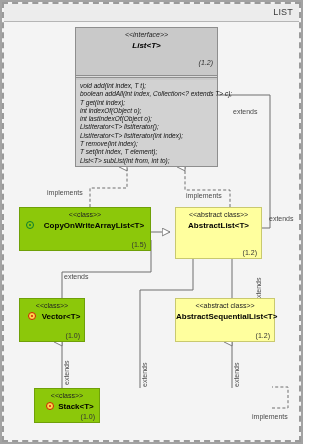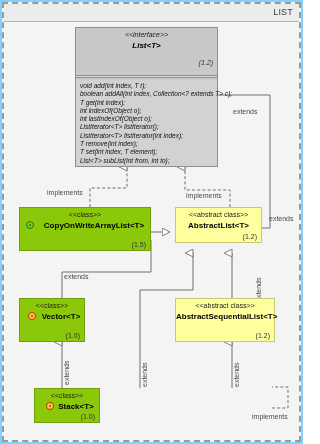--- a/index.html
+++ b/index.html
@@ -5,21 +5,21 @@
   * { box-sizing: border-box; }
   html, body {
     margin: 0; padding: 0;
     background: #ffffff;
     font-family: "Liberation Sans", sans-serif;
   }
   #canvas {
     position: relative;
     width: 303px;
     height: 444px;
-    background: #7dd3fc;
+    background: #a3a3a3;
     overflow: hidden;
   }
   
   #frame {
     position: absolute;
     left: 2px; top: 2px;
     width: 299px; height: 440px;
     border: 2px dashed #9a9a9a;
     background: #f4f4f4;
   }
@@ -223,21 +223,21 @@
 
   <div class="node green" style="left:19px; top:207px; width:132px; height:44px;">
     <div class="stereo">&lt;&lt;class&gt;&gt;</div>
     <div class="cname with-badge" style="position:relative;">
       <span class="badge" style="left:6px; top:3px;"></span>
       <span>CopyOnWriteArrayList&lt;T&gt;</span>
     </div>
     <div class="ver">(1.5)</div>
   </div>
 
-  <div class="node yellow" style="left:175px; top:207px; width:87px; height:36px;">
+  <div class="node yellow" style="left:175px; top:207px; width:87px; height:52px;">
     <div class="stereo">&lt;&lt;abstract class&gt;&gt;</div>
     <div class="cname">AbstractList&lt;T&gt;</div>
     <div class="ver">(1.2)</div>
   </div>
 
   <div class="node green" style="left:19px; top:298px; width:66px; height:44px;">
     <div class="stereo">&lt;&lt;class&gt;&gt;</div>
     <div class="cname with-badge" style="position:relative;">
       <span class="badge red" style="left:8px; top:3px;"></span>
       <span>Vector&lt;T&gt;</span>

